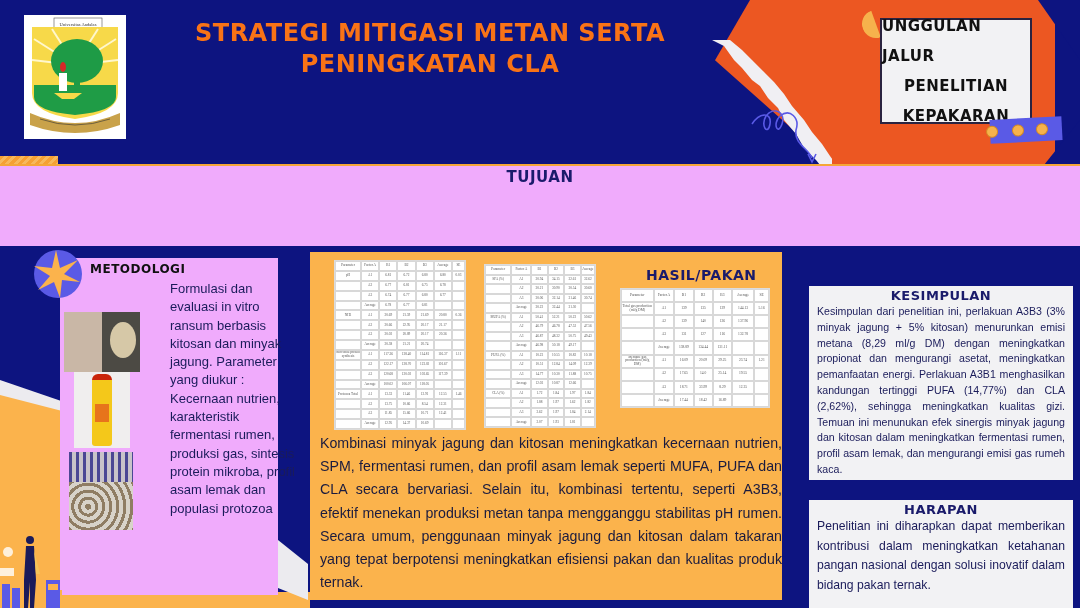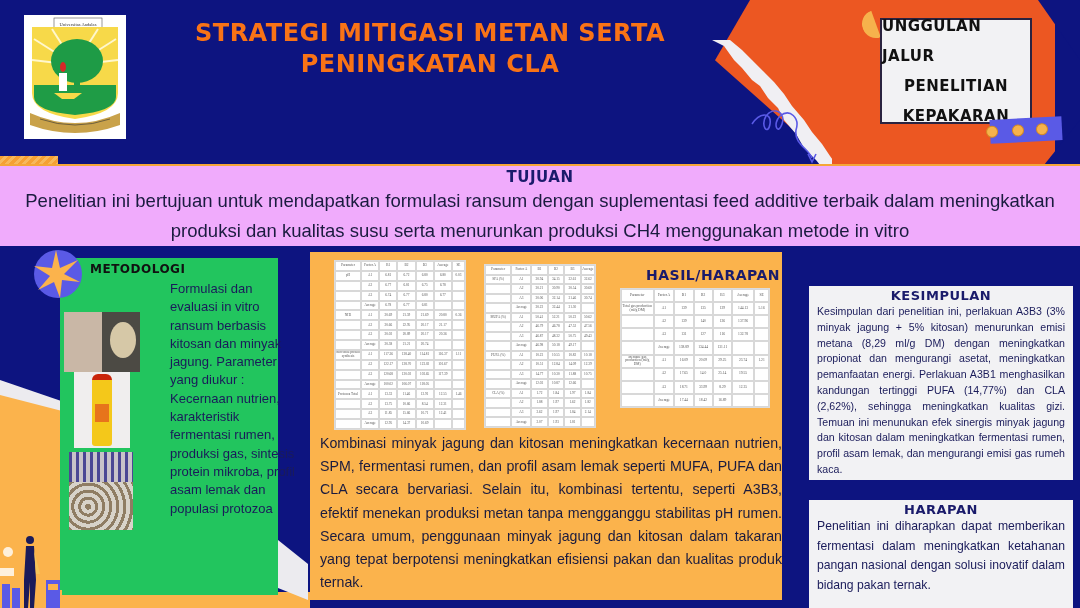--- a/index.html
+++ b/index.html
@@ -42,21 +42,21 @@
   .tujuan p { font-family: "Liberation Sans", sans-serif; font-size: 18.5px; color: #1a1b3f; line-height: 30px; padding: 0 20px; }
 
   
   .left-orange { position: absolute; left: 0; top: 395px; width: 300px; height: 213px; background: #fbb34c;
     clip-path: polygon(0 0, 55% 20%, 60% 100%, 0 100%); }
   .left-white-tear { position: absolute; left: 0; top: 380px; width: 70px; height: 40px; background: #ecebef; clip-path: polygon(0 0, 100% 60%, 100% 100%, 0 45%); }
   .bottom-orange { position: absolute; left: 0; top: 592px; width: 310px; height: 16px; background: #fbb34c; }
   .right-tear { position: absolute; left: 278px; top: 540px; width: 30px; height: 60px; background: #ecebef; clip-path: polygon(0 0, 100% 40%, 100% 100%, 0 80%); }
 
   .star { position: absolute; left: 30px; top: 248px; width: 52px; height: 52px; }
-  .metod { position: absolute; left: 60px; top: 258px; width: 218px; height: 337px; background: #22c55e; }
+  .metod { position: absolute; left: 60px; top: 258px; width: 218px; height: 337px; background: #f0abfc; }
   .metod h3 { position: absolute; left: 30px; top: 4px; font-family: "DejaVu Sans", sans-serif; font-weight: bold; font-size: 12px; color: #111; letter-spacing: 0.5px; }
   .metod p { position: absolute; left: 85px; top: 22px; width: 130px; font-family: "Liberation Sans", sans-serif; font-size: 13px; line-height: 18.3px; color: #1a1b5a; margin-left: 25px; }
   .photo { position: absolute; background: #ccc; }
   .photo1 { left: 64px; top: 312px; width: 76px; height: 60px; background: linear-gradient(90deg, #c9b7a6 0 50%, #4c4a44 50% 100%); }
   .photo1::after { content: ""; position: absolute; left: 46px; top: 10px; width: 26px; height: 36px; border-radius: 50%; background: #d6c8a7; }
   .photo2 { left: 74px; top: 372px; width: 56px; height: 76px; background: #f0eeee; }
   .bottle { position: absolute; left: 18px; top: 2px; width: 20px; height: 72px; border-radius: 6px 6px 3px 3px; background: linear-gradient(180deg, #c9240a 0 8%, #f4c81a 8% 100%); }
   .bottle::after { content: ""; position: absolute; left: 3px; top: 30px; width: 14px; height: 18px; background: #e7741b; }
   .photo3 { left: 69px; top: 452px; width: 64px; height: 78px; background: repeating-radial-gradient(circle at 30% 70%, #8f7d63 0 3px, #d8d3c9 3px 7px); }
   .photo3::before { content: ""; position: absolute; left: 0; top: 0; width: 100%; height: 30px; background: repeating-linear-gradient(90deg, #4b4794 0 3px, #c8c3c9 3px 7px); }
@@ -139,21 +139,20 @@
   <div class="tape">
     <span class="dot" style="left:-4px"></span>
     <span class="dot" style="left:22px"></span>
     <span class="dot" style="left:46px"></span>
   </div>
 
   <div class="zigzag"></div>
 
   <section class="tujuan">
     <h2>TUJUAN</h2>
-    <p>Penelitian ini bertujuan untuk mendapatkan formulasi ransum dengan suplementasi feed additive terbaik dalam meningkatkan produksi dan kualitas susu serta menurunkan produksi CH4 menggunakan metode in vitro</p>
   </section>
 
   <div class="left-white-tear"></div>
   <div class="left-orange"></div>
   <div class="bottom-orange"></div>
   <div class="right-tear"></div>
 
   <section class="metod">
     <h3>METODOLOGI</h3>
     <p>Formulasi dan evaluasi in vitro ransum berbasis kitosan dan minyak jagung. Parameter yang diukur : Kecernaan nutrien, karakteristik fermentasi rumen, produksi gas, sintesis protein mikroba, profil asam lemak dan populasi protozoa</p>
@@ -400,21 +399,21 @@
         <div>1.97</div>
         <div>1.84</div>
         <div>2.14</div>
         <div></div>
         <div>Average</div>
         <div>2.07</div>
         <div>1.93</div>
         <div>1.81</div>
         <div></div>
       </div>
-    <h3>HASIL/HARAPAN</h3>
+    <h3>HASIL/PAKAN</h3>
     <div class="tbl tbl3" id="tbl3" style="grid-template-rows: repeat(9, 1fr);">
         <div>Parameter</div>
         <div>Factor A</div>
         <div>B1</div>
         <div>B2</div>
         <div>B3</div>
         <div>Average</div>
         <div>SE</div>
         <div>Total gas production (ml/g DM)</div>
         <div>A1</div>
@@ -476,15 +475,15 @@
     <p>Kombinasi minyak jagung dan kitosan meningkatkan kecernaan nutrien, SPM, fermentasi rumen, dan profil asam lemak seperti MUFA, PUFA dan CLA secara bervariasi. Selain itu, kombinasi tertentu, seperti A3B3, efektif menekan produksi metan tanpa mengganggu stabilitas pH rumen. Secara umum, penggunaan minyak jagung dan kitosan dalam takaran yang tepat berpotensi meningkatkan efisiensi pakan dan kualitas produk ternak.</p>
   </section>
 
   <section class="box kesim">
     <h3>KESIMPULAN</h3>
     <p>Kesimpulan dari penelitian ini, perlakuan A3B3 (3% minyak jagung + 5% kitosan) menurunkan emisi metana (8,29 ml/g DM) dengan meningkatkan propionat dan mengurangi asetat, meningkatkan pemanfaatan energi. Perlakuan A3B1 menghasilkan kandungan tertinggi PUFA (14,77%) dan CLA (2,62%), sehingga meningkatkan kualitas gizi. Temuan ini menunukan efek sinergis minyak jagung dan kitosan dalam meningkatkan fermentasi rumen, profil asam lemak, dan mengurangi emisi gas rumeh kaca.</p>
   </section>
 
   <section class="box harapan">
     <h3>HARAPAN</h3>
-    <p>Penelitian ini diharapkan dapat memberikan fermentasi dalam meningkatkan ketahanan pangan nasional dengan solusi inovatif dalam bidang pakan ternak.</p>
+    <p>Penelitian ini diharapkan dapat memberikan kontribusi dalam meningkatkan ketahanan pangan nasional dengan solusi inovatif dalam bidang pakan ternak.</p>
   </section>
 </div>
 
 </body></html>

